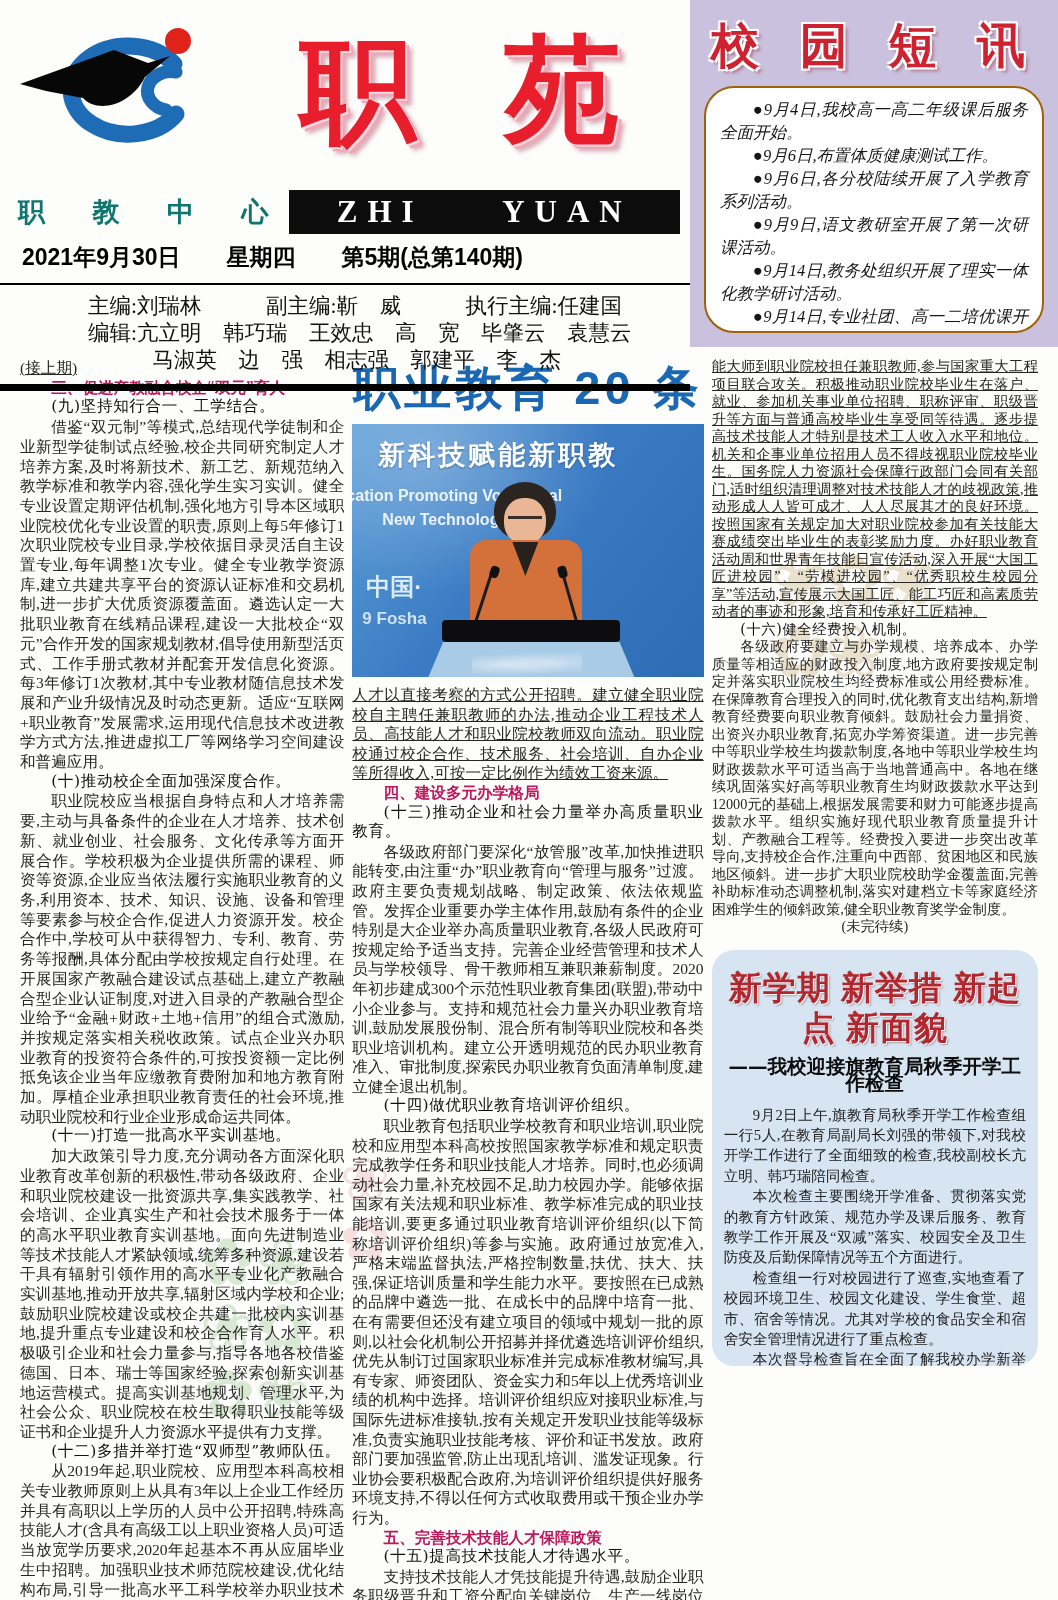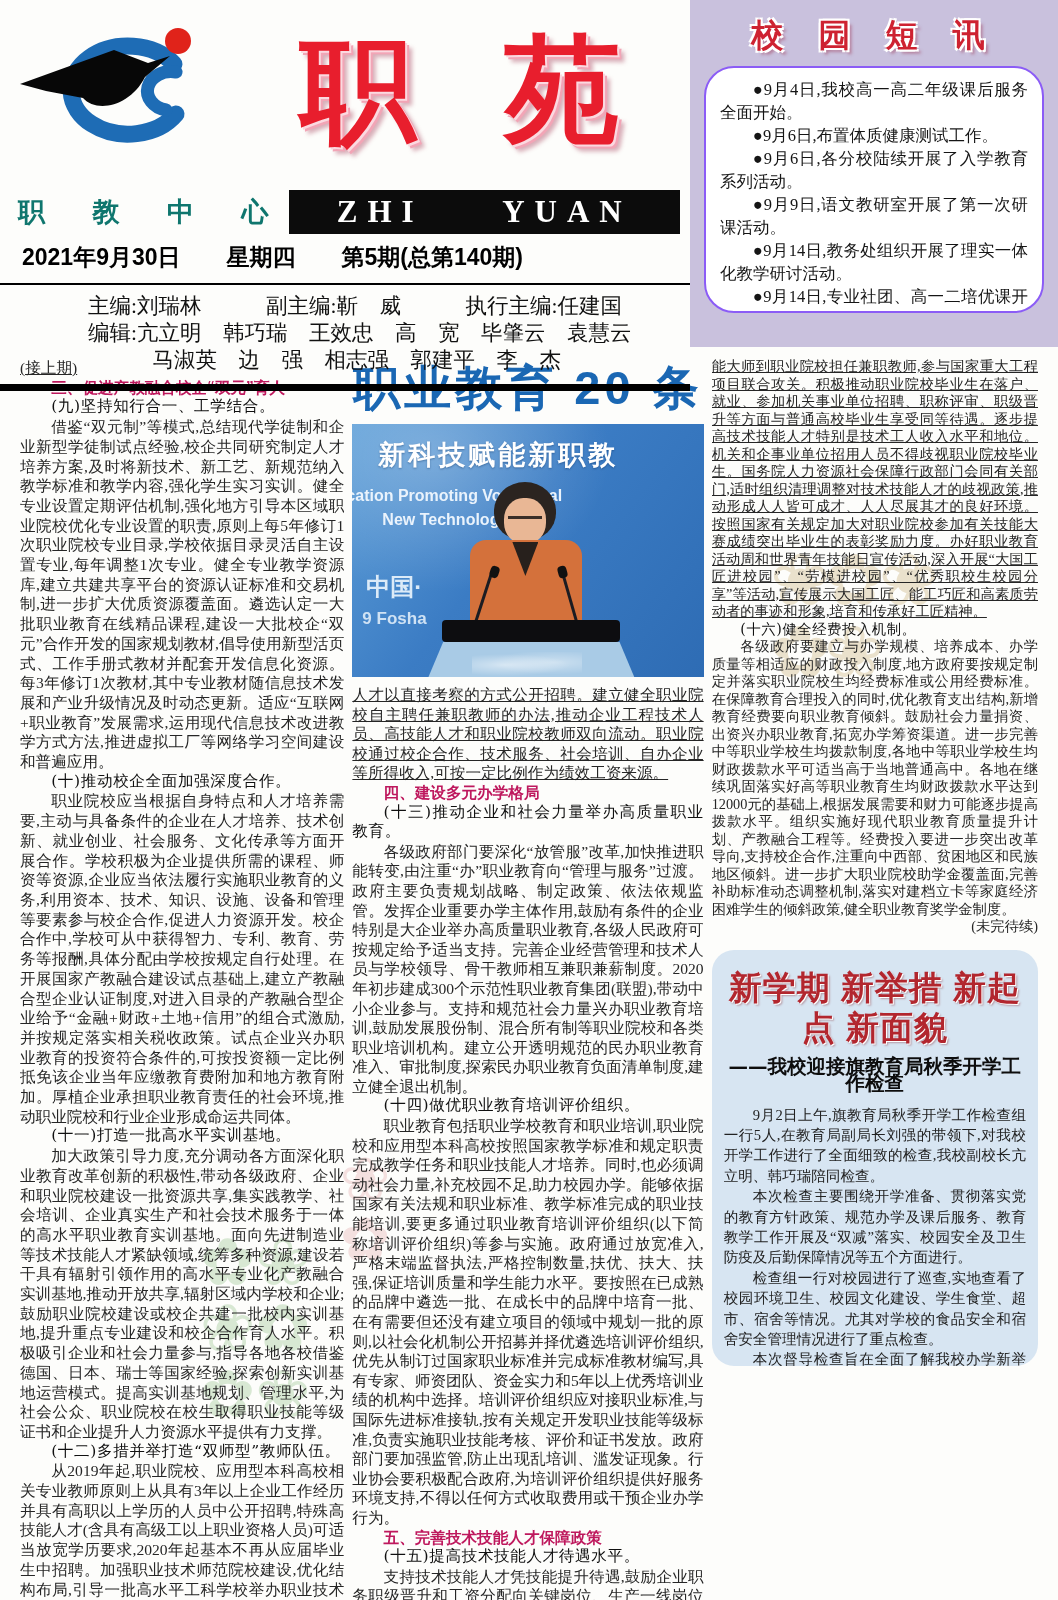--- a/index.html
+++ b/index.html
@@ -26,38 +26,38 @@
     letter-spacing:10px;word-spacing:62px;margin-right:10px;}
   .date-line{margin:8px 0 0 22px;font-family:"Liberation Sans","DejaVu Sans",sans-serif;
     font-weight:bold;font-size:23px;color:#000;}
   .date-line span{margin-right:46px;}
   .staff{margin:10px 0 0 0;border-top:2px solid #000;border-bottom:7px solid #000;
     padding:8px 0 10px 88px;font-size:21.5px;line-height:27px;color:#111;}
   .staff p{margin:0;white-space:pre;}
   
   .brief{position:absolute;left:690px;top:0;width:368px;height:347px;background:#c9c1dd;z-index:2;
     box-sizing:border-box;padding:12px 14px;}
-  .brief-title{text-align:center;font-size:32px;font-weight:900;color:#ce2231;letter-spacing:12px;
+  .brief-title{text-align:center;font-size:48px;font-weight:900;color:#ce2231;letter-spacing:12px;
     font-family:"DejaVu Serif",serif;margin:2px 0 8px 0;
     text-shadow:-2px -2px 0 #fff,2px -2px 0 #fff,-2px 2px 0 #fff,2px 2px 0 #fff,4px 4px 3px rgba(160,60,90,.5);}
-  .brief-box{background:#fff;border:2px solid #8b5cf6;border-radius:30px;padding:10px 14px 8px 14px;
-    font-size:16.5px;line-height:23px;color:#151515;height:225px;overflow:hidden;}
+  .brief-box{background:#fff;border:2px solid #a16207;border-radius:30px;padding:10px 14px 8px 14px;
+    font-size:16.5px;line-height:23px;color:#151515;height:225px;overflow:hidden;font-style:italic;}
   .brief-box p{margin:0;text-indent:2em;text-align:justify;}
   
   .cols{position:absolute;left:0;top:358px;width:1058px;height:1242px;z-index:1;display:flex;
     padding:0 20px;box-sizing:border-box;gap:8px;}
   .col{overflow:hidden;text-align:justify;}
   .col p{margin:0;text-indent:2em;}
   .col1{width:325px;font-size:15.6px;line-height:19.7px;color:#262626;}
   .col2{width:352px;font-size:15.6px;line-height:19.6px;color:#262626;}
   .col3{width:327px;font-size:14.3px;line-height:17.5px;color:#262626;}
   .col p.h1{font-family:"Liberation Sans","DejaVu Sans",sans-serif;font-weight:bold;color:#be185d;}
   .col p.h2{font-family:"DejaVu Serif",serif;letter-spacing:.6px;color:#101010;}
   .col p.noindent{text-indent:0;text-decoration:underline;}
-  .col p.right{text-indent:0;text-align:right;}
+  .col p.right{text-indent:0;text-align:center;}
   
   .headline20{font-family:"Liberation Sans","DejaVu Sans",sans-serif;font-weight:900;
     font-size:47px;line-height:60px;color:#1a67b3;letter-spacing:4px;text-indent:0!important;
     text-align:center;margin-bottom:6px!important;}
   .photo{position:relative;width:352px;height:253px;overflow:hidden;margin:2px 0 8px 0;
     background:linear-gradient(128deg,#5e9fd8 0%,#3b7cc4 45%,#2e6cb4 100%);}
   .photo .glow{position:absolute;left:-40px;top:-30px;width:300px;height:200px;
     background:radial-gradient(ellipse at 40% 30%,rgba(255,255,255,.25),rgba(255,255,255,0) 70%);}
   .ph-cn{position:absolute;left:26px;top:22px;color:#fff;font-weight:900;font-size:27px;
     letter-spacing:3px;font-family:"Liberation Sans",sans-serif;text-shadow:0 1px 2px rgba(0,40,90,.4);}

